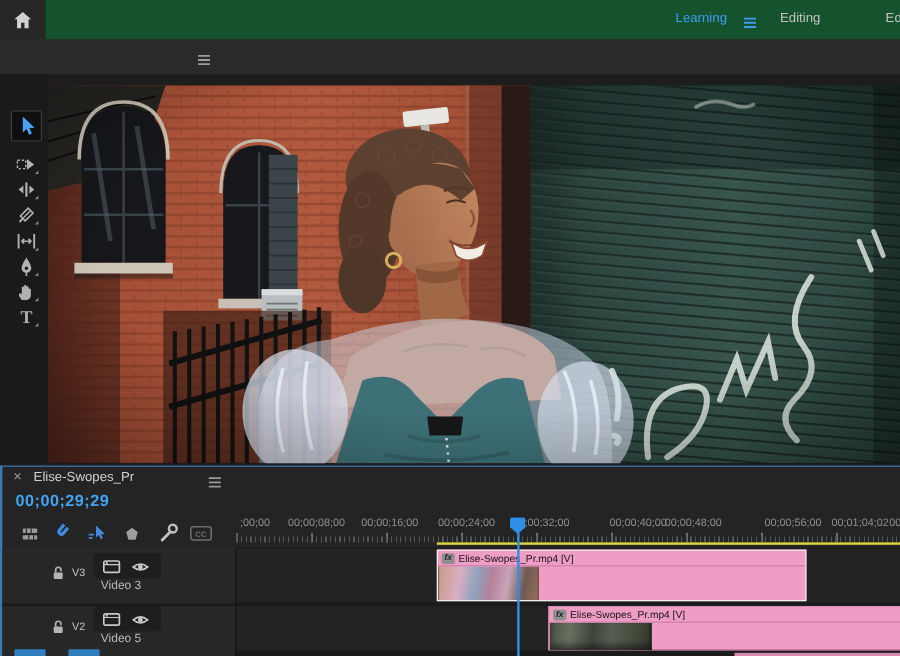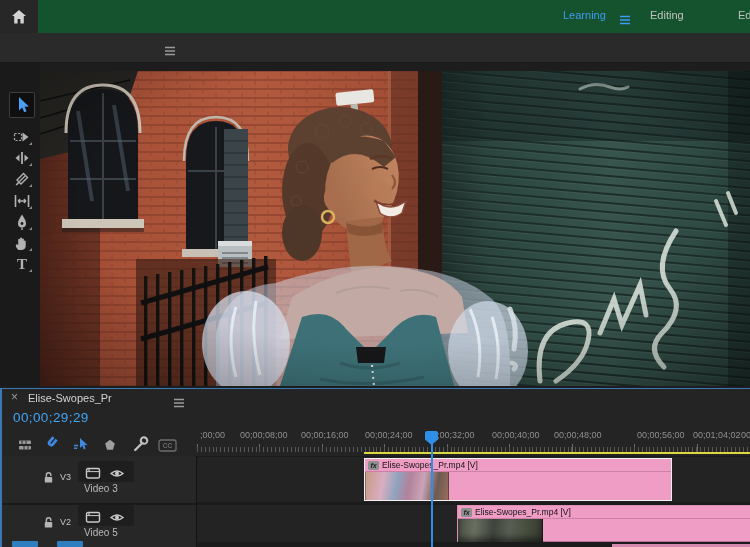--- a/index.html
+++ b/index.html
@@ -34,21 +34,21 @@
   
   .viewer{position:absolute;left:40px;top:71px;width:710px;height:315px;background:#000;cursor:pointer;}
 
   
   .tl-bg{position:absolute;left:0;top:388px;width:750px;height:159px;background:#242424;}
   .tl-focus-top{position:absolute;left:0;top:388px;width:750px;height:1px;background:var(--panel-focus-blue,#3a79b4);}
   .tl-focus-left{position:absolute;left:0;top:388px;width:2px;height:159px;background:var(--panel-focus-blue,#3a79b4);}
   .tl-close{position:absolute;left:11px;top:391px;font-size:12px;color:#9a9a9a;cursor:pointer;line-height:12px;}
   .tl-tab-title{position:absolute;left:28px;top:392px;font-size:11px;font-weight:normal;color:#d2d2d2;cursor:pointer;}
   .tl-tab-menu{position:absolute;left:173px;top:394px;cursor:pointer;}
-  .tl-timecode{position:absolute;left:13px;top:410px;font-size:13.5px;font-weight:normal;
+  .tl-timecode{position:absolute;left:13px;top:410px;font-size:13.5px;font-weight:bold;
                color:var(--timecode-blue,#41a3f2);letter-spacing:.4px;cursor:text;}
   .tl-icon{position:absolute;cursor:pointer;}
 
   .ruler-labels{position:absolute;left:197px;top:430px;width:553px;height:12px;overflow:hidden;text-align:right;}
   .ruler-labels span{position:absolute;top:0;font-size:9px;color:#8f8f8f;white-space:nowrap;}
   .ruler-ticks-minor{position:absolute;left:197px;top:447px;width:553px;height:5px;
       background:repeating-linear-gradient(90deg,#565656 0 1px,transparent 1px 3.9px);}
   .ruler-ticks-major{position:absolute;left:197px;top:444px;width:553px;height:8px;
       background:repeating-linear-gradient(90deg,#6b6b6b 0 1px,transparent 1px 62.5px);}
   .render-bar{position:absolute;left:364px;top:452px;width:386px;height:2px;background:var(--render-yellow,#ddd83e);}
@@ -364,21 +364,21 @@
       <text x="9.5" y="9.4" font-size="6.5" font-weight="bold" fill="#6d6d6d" text-anchor="middle" font-family="Liberation Sans, sans-serif">CC</text>
     </svg>
   </span>
 
   <div class="ruler-labels">
     <span style="left:3px">;00;00</span>
     <span style="left:43px">00;00;08;00</span>
     <span style="left:104px">00;00;16;00</span>
     <span style="left:168px">00;00;24;00</span>
     <span style="left:230px">00;00;32;00</span>
-    <span style="left:295px">00;00;40;00</span>
+    <span style="left:311px">00;00;40;00</span>
     <span style="left:357px">00;00;48;00</span>
     <span style="left:440px">00;00;56;00</span>
     <span style="left:496px">00;01;04;02</span>
     <span style="left:544px">00;</span>
   </div>
   <div class="ruler-ticks-major"></div>
   <div class="ruler-ticks-minor"></div>
   <div class="render-bar"></div>
 
   <div class="hdr-col"></div>

